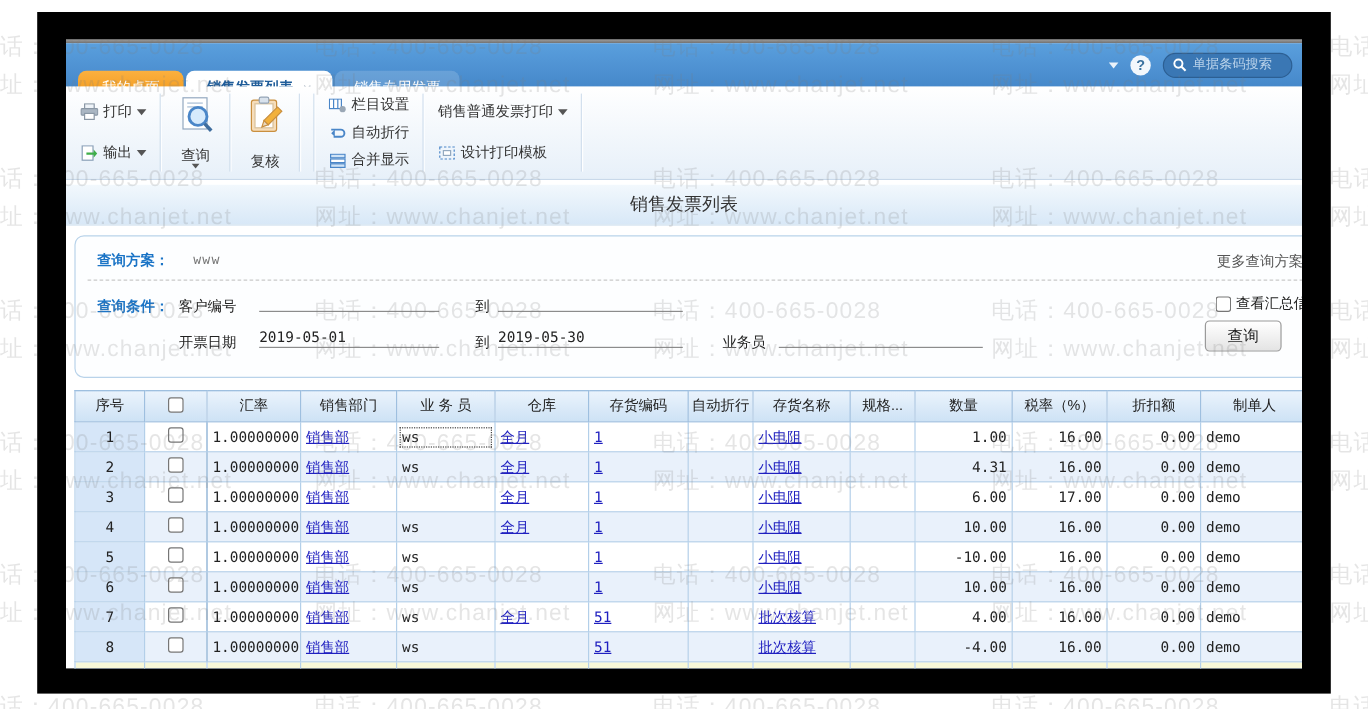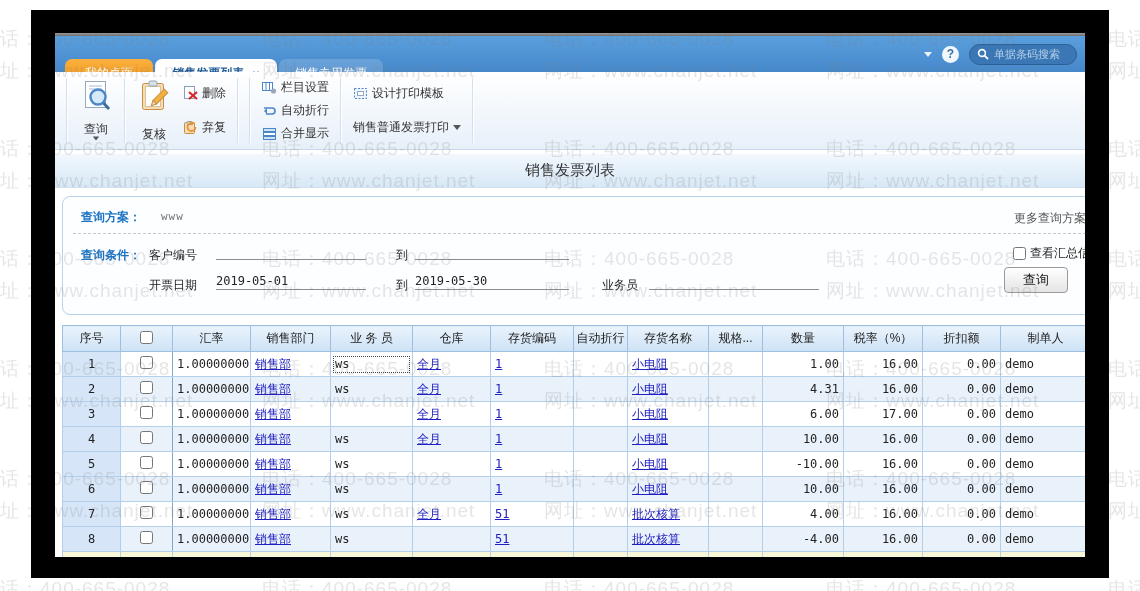--- a/index.html
+++ b/index.html
@@ -194,20 +194,39 @@
           <circle cx="5" cy="5" r="3.4" fill="none" stroke="#fff" stroke-width="1.6"></circle>
           <line x1="7.6" y1="7.6" x2="11" y2="11" stroke="#fff" stroke-width="1.8"></line>
         </svg>
         <input placeholder="单据条码搜索" style="">
       </div>
     </div>
   </div>
 
   <div class="toolbar">
 
+    <div class="vstack">
+      <div class="btn">
+        <svg class="icon" width="15" height="14" viewBox="0 0 15 14">
+          <rect x="3.5" y="0.5" width="8" height="4" fill="#eef3f8" stroke="#8a97a5"></rect>
+          <rect x="0.5" y="4.5" width="14" height="5.5" rx="1" fill="#aab6c3" stroke="#8a97a5"></rect>
+          <rect x="3.5" y="8.5" width="8" height="5" fill="#fff" stroke="#8a97a5"></rect>
+        </svg>
+        <span>打印</span>
+          <span class="caret"></span>
+      </div>
+      <div class="btn">
+        <svg class="icon" width="15" height="14" viewBox="0 0 15 14">
+          <rect x="1.5" y="0.5" width="9" height="12" fill="#fff" stroke="#8aa0b8"></rect>
+          <path d="M6 7 L12 7 L12 4.5 L15 8 L12 11.5 L12 9 L6 9 Z" fill="#3fae49" transform="translate(-1,-1)"></path>
+        </svg>
+        <span>输出</span>
+          <span class="caret"></span>
+      </div>
+    </div>
 
     <div class="tsep"></div>
 
     <div style="display:flex;">
       <div class="bigbtn">
         <svg class="icon" width="30" height="34" viewBox="0 0 30 34">
           <rect x="4.5" y="1.5" width="20" height="26" fill="#fff" stroke="#93a9c0"></rect>
           <line x1="8" y1="6" x2="21" y2="6" stroke="#c3d2e2" stroke-width="1.5"></line>
           <line x1="8" y1="9" x2="21" y2="9" stroke="#c3d2e2" stroke-width="1.5"></line>
           <circle cx="17" cy="17" r="7.5" fill="#d6eafc" stroke="#4a86c8" stroke-width="2.4"></circle>
@@ -229,39 +248,20 @@
           <rect x="6.5" y="6.5" width="15" height="20" fill="#fff" stroke="#d8c09a"></rect>
           <rect x="10" y="1" width="8" height="5" rx="1.5" fill="#d9e2ec" stroke="#93a3b5"></rect>
           <g transform="rotate(45 20 18)">
             <rect x="17.5" y="8" width="5" height="16" fill="#f2b13c" stroke="#c98f3f"></rect>
             <path d="M17.5 24 L22.5 24 L20 29 Z" fill="#e8d9c0" stroke="#c98f3f"></path>
           </g>
         </svg>
         <span class="lbl">
             <span>复核</span>
           </span>
-      </div>
-      <div class="vstack">
-        <div class="btn">
-          <svg class="icon" width="15" height="14" viewBox="0 0 15 14">
-            <rect x="1.5" y="0.5" width="10" height="12" fill="#fff" stroke="#8aa0b8"></rect>
-            <line x1="6" y1="6" x2="14" y2="13" stroke="#d6272b" stroke-width="2.2"></line>
-            <line x1="14" y1="6" x2="6" y2="13" stroke="#d6272b" stroke-width="2.2"></line>
-          </svg>
-          <span>删除</span>
-        </div>
-        <div class="btn">
-          <svg class="icon" width="15" height="14" viewBox="0 0 15 14">
-            <rect x="1.5" y="1.5" width="10" height="11" rx="1" fill="#f6ddba" stroke="#c98f3f"></rect>
-            <rect x="4" y="0.5" width="5" height="3" rx="1" fill="#d9e2ec" stroke="#93a3b5"></rect>
-            <path d="M12.5 6 a4 4 0 1 1 -4 -4" fill="none" stroke="#e8912d" stroke-width="1.8"></path>
-            <path d="M8 0 L12 2 L8.5 4.5 Z" fill="#e8912d"></path>
-          </svg>
-          <span>弃复</span>
-        </div>
       </div>
     </div>
 
     <div class="tsep"></div>
 
 
     <div class="tsep"></div>
 
     <div style="display:flex;">
       <div class="vstack">
@@ -290,29 +290,29 @@
           <span>合并显示</span>
         </div>
       </div>
     </div>
 
     <div class="tsep"></div>
 
     <div style="display:flex;">
       <div class="vstack">
         <div class="btn">
+          <span>销售普通发票打印</span>
+            <span class="caret"></span>
+        </div>
+        <div class="btn">
           <svg class="icon" width="15" height="13" viewBox="0 0 15 13">
             <rect x="1.5" y="1.5" width="12" height="10" fill="#eef5fc" stroke="#4a86c8" stroke-dasharray="2 1.5"></rect>
             <rect x="4.5" y="4.5" width="6" height="4" fill="#fff" stroke="#93a9c0"></rect>
           </svg>
           <span>设计打印模板</span>
-        </div>
-        <div class="btn">
-          <span>销售普通发票打印</span>
-            <span class="caret"></span>
         </div>
       </div>
     </div>
 
     <div class="tsep"></div>
   </div>
 
   <div class="titleband">
     <span>销售发票列表</span>
   </div>

